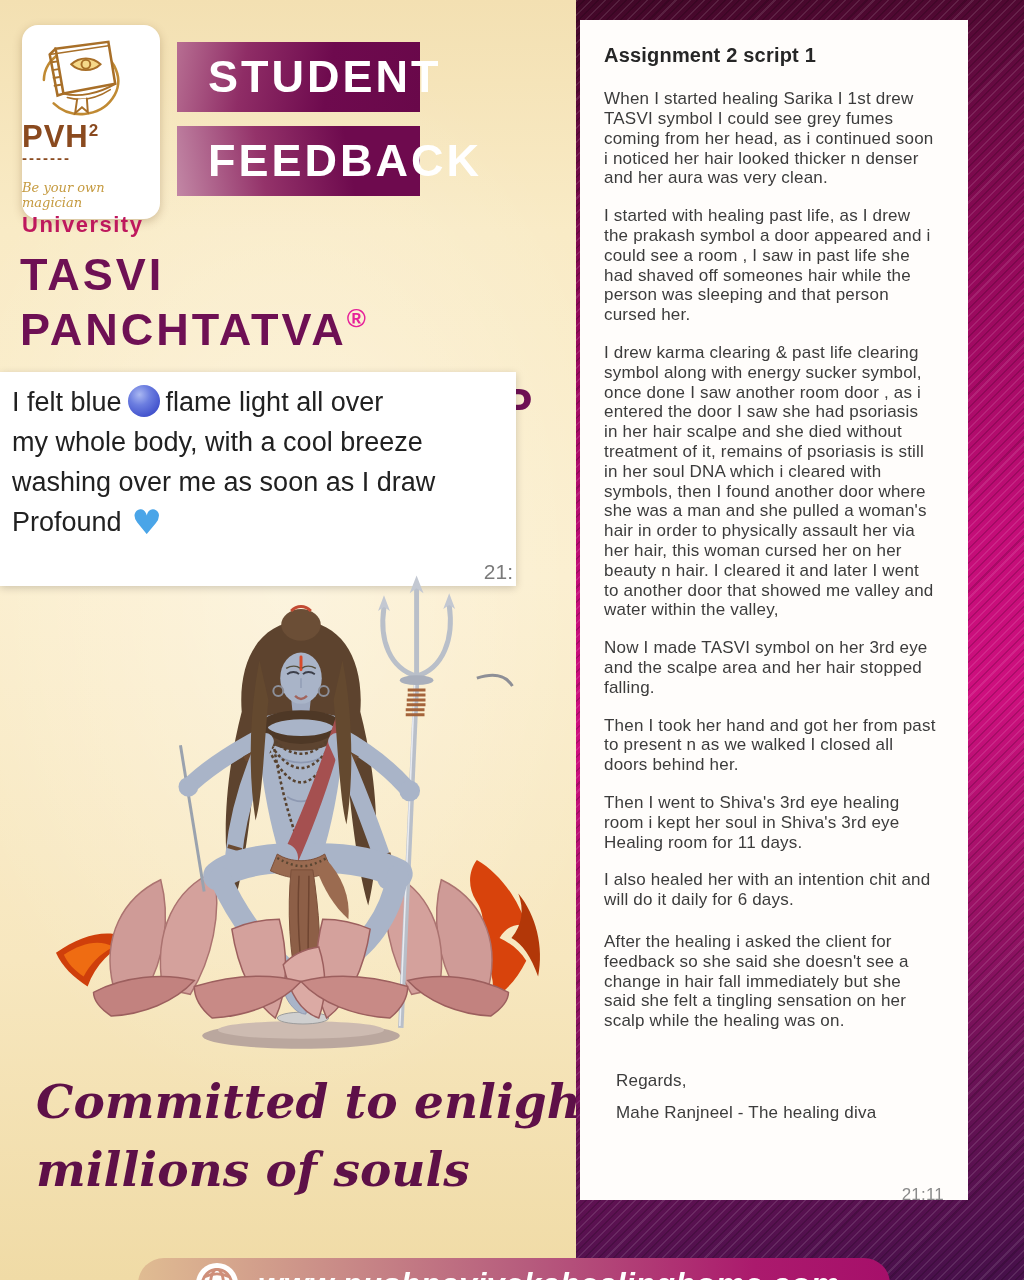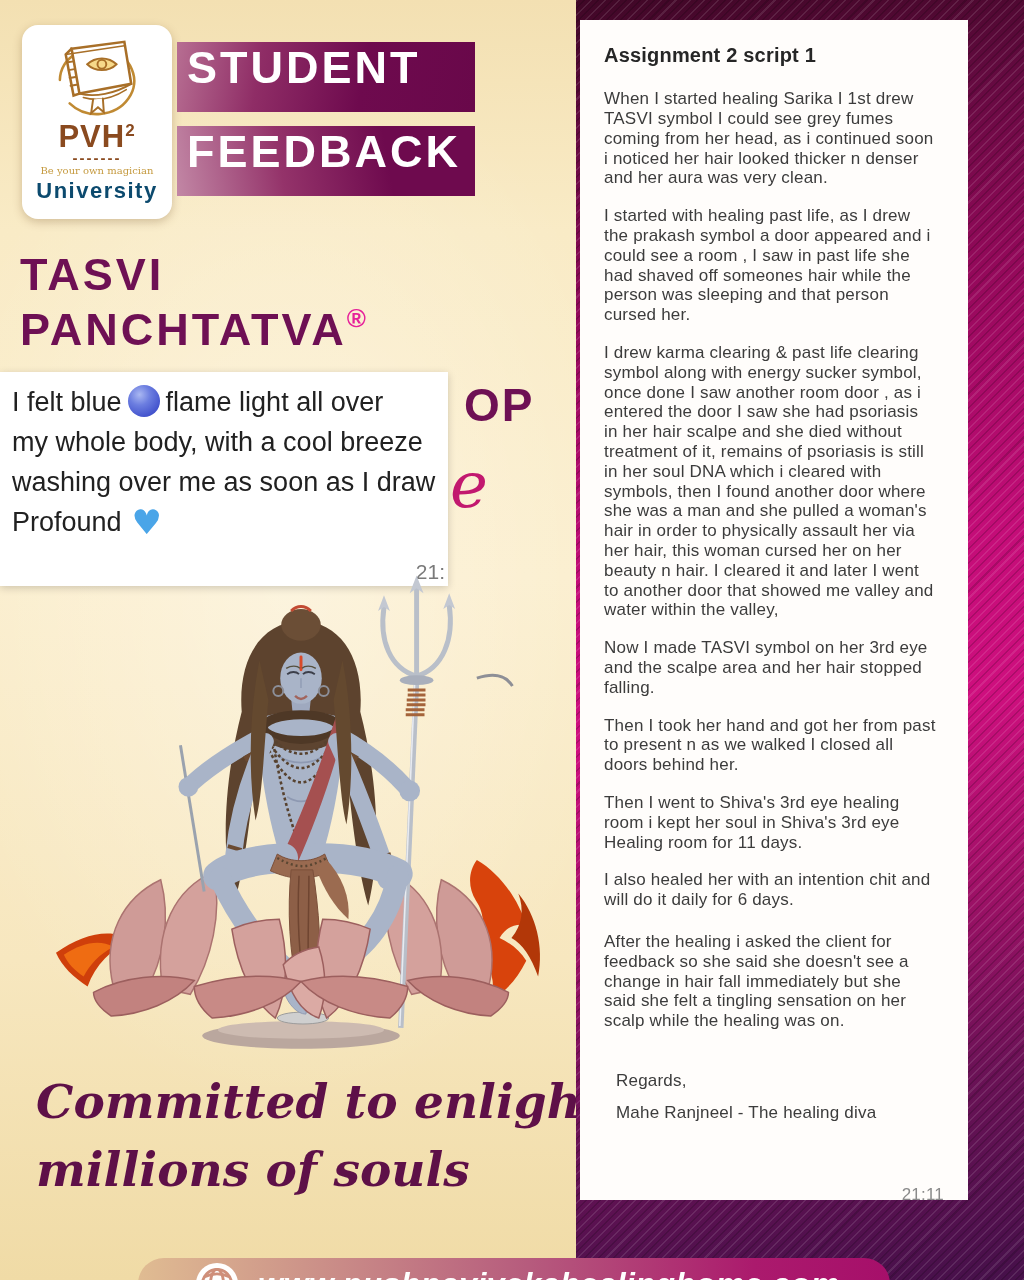--- a/index.html
+++ b/index.html
@@ -9,43 +9,43 @@
   .bg-left{position:absolute;left:0;top:0;width:576px;height:1280px;
     background:
       radial-gradient(ellipse 90% 60% at 50% 45%, rgba(255,255,255,.35), rgba(255,255,255,0) 70%),
       linear-gradient(180deg,#f3e0b2 0%,#f9ebc6 18%,#fbeecd 45%,#f7e7bf 75%,#f0dba6 100%);}
   .bg-right{position:absolute;left:576px;top:0;width:448px;height:1280px;
     background:
       repeating-linear-gradient(135deg, rgba(255,255,255,.10) 0 1.5px, rgba(255,255,255,0) 1.5px 5px, rgba(0,0,0,.16) 5px 6.5px, rgba(0,0,0,0) 6.5px 10px),
       linear-gradient(172deg,#3f0726 0%,#640a40 10%,#93095a 24%,#c40d78 44%,#ce0f7e 56%,#a01167 70%,#6b1256 84%,#46104a 100%);}
 
   
-  .logo-card{position:absolute;left:22px;top:25px;width:150px;height:194px;background:#fff;
-    border-radius:16px;box-shadow:0 3px 10px rgba(90,50,10,.25);text-align:center;}
+  .logo-card{position:absolute;left:22px;top:25px;width:138px;height:194px;background:#fff;
+    border-radius:16px;box-shadow:0 3px 10px rgba(90,50,10,.25);}
   .logo-book{margin-top:8px;}
   .logo-acronym{font-weight:bold;font-size:31px;color:#8a4a1f;letter-spacing:1px;line-height:1;margin-top:-2px;}
   .logo-acronym sup{font-size:17px;}
   .logo-dashes{color:#8a4a1f;font-weight:bold;font-size:15px;letter-spacing:2px;line-height:.8;}
-  .logo-script{font-family:"DejaVu Serif",serif;font-size:10px;color:#c59a3f;margin-top:1px;}
-  .logo-univ{font-weight:bold;font-size:22px;color:#0c4a6e;letter-spacing:1.5px;margin-top:2px;}
-
-  
-  .banner{position:absolute;left:177px;width:298px;height:70px;display:flex;padding-left:10px;box-sizing:border-box;}
+  .logo-script{font-family:"DejaVu Serif",serif;font-style:italic;font-size:13px;color:#c59a3f;margin-top:16px;}
+  .logo-univ{font-weight:bold;font-size:22px;color:#be185d;letter-spacing:1.5px;margin-top:2px;}
+
+  
+  .banner{position:absolute;left:177px;width:243px;height:70px;display:flex;align-items:center;padding-left:31px;box-sizing:border-box;}
   .banner-1{top:42px;background:linear-gradient(100deg,#b76e92 0%,#8f2d66 28%,#6e0a4e 62%,#69084a 100%);}
   .banner-2{top:126px;background:linear-gradient(80deg,#c287a5 0%,#94336a 35%,#6e0a4e 70%);}
   .banner span{color:#fff;font-weight:bold;font-size:45px;letter-spacing:3px;}
 
   
   .heading{position:absolute;left:20px;top:248px;color:#6e1054;font-weight:bold;font-size:45px;letter-spacing:3px;line-height:1.22;}
   .reg-mark{color:#e6209a;font-size:26px;vertical-align:18px;letter-spacing:0;}
   .heading-frag{position:absolute;left:464px;top:378px;color:#6e1054;font-weight:bold;font-size:46px;letter-spacing:2px;}
   .script-frag{position:absolute;left:450px;top:448px;color:#c2186f;font-family:"DejaVu Serif",serif;font-style:italic;font-size:64px;}
 
   
-  .chat-bubble{position:absolute;left:0;top:372px;width:448px;height:214px;background:#fff;
+  .chat-bubble{position:absolute;left:0;top:372px;width:516px;height:214px;background:#fff;
     box-shadow:0 2px 8px rgba(0,0,0,.18);padding:10px 0 0 12px;box-sizing:border-box;overflow:hidden;}
   .chat-line{font-size:27px;color:#212121;line-height:40px;white-space:nowrap;}
   .emoji-circle{display:inline-block;width:32px;height:32px;border-radius:50%;vertical-align:-6px;margin:0 6px;
     background:radial-gradient(circle at 36% 30%, #aab8f2 0%, #6c7ee0 35%, #4353cd 75%, #3a49c0 100%);}
   .emoji-heart{color:#4aa5e8;font-size:34px;vertical-align:-3px;margin-left:10px;font-family:"DejaVu Sans",sans-serif;}
   .chat-time{position:absolute;right:3px;bottom:2px;font-size:21px;color:#7a7a7a;text-align:right;}
 
   
   .shiva-wrap{position:absolute;left:54px;top:560px;width:494px;height:512px;}
 

